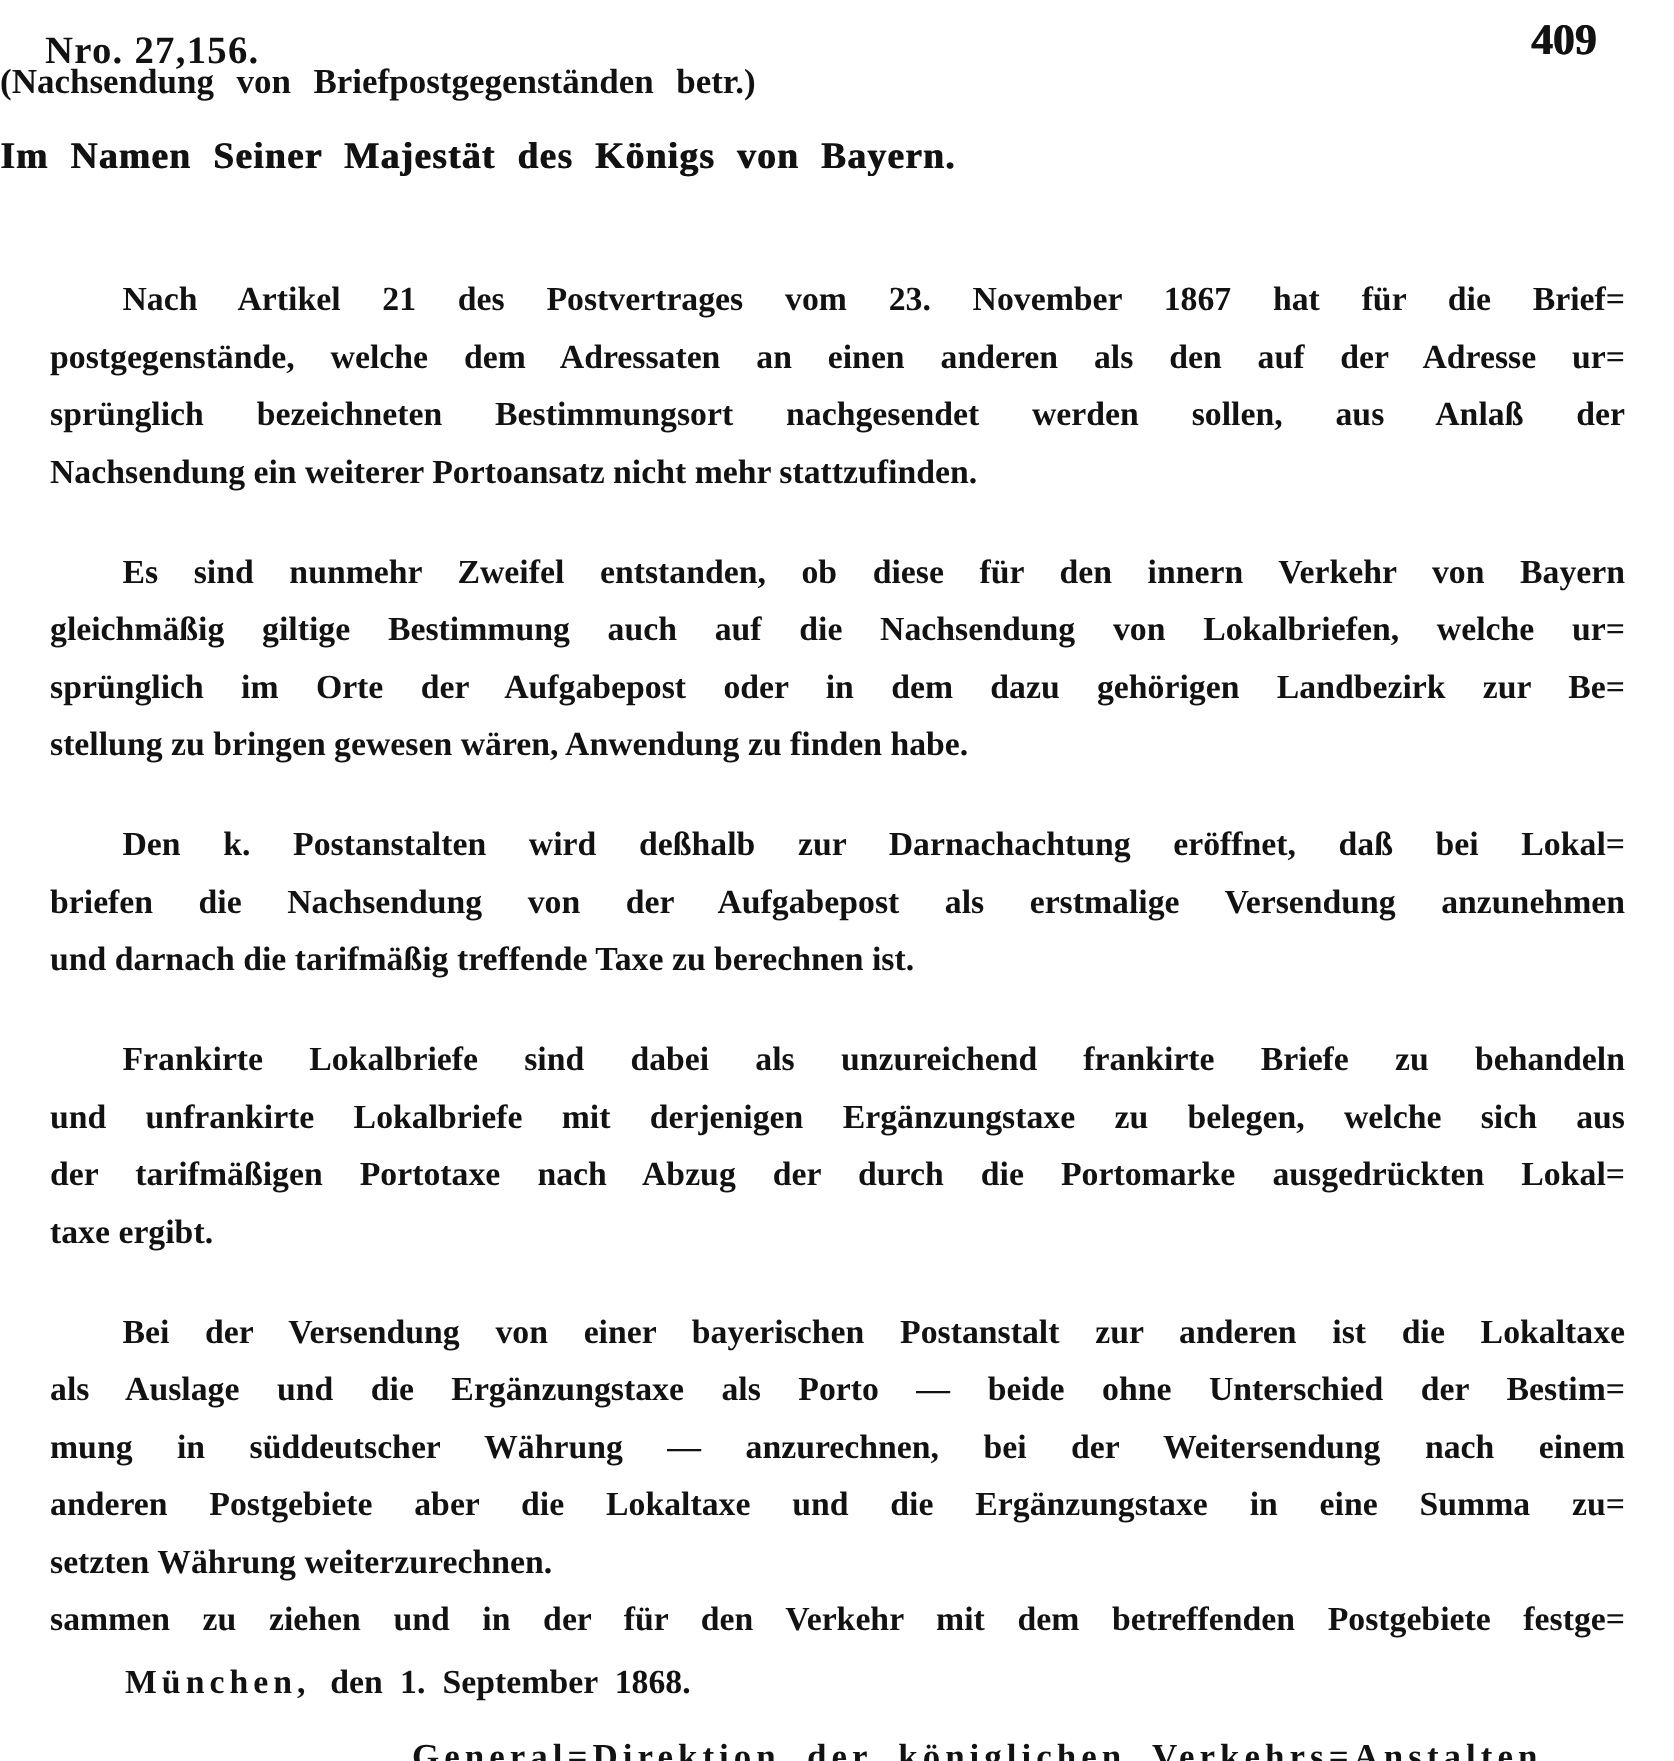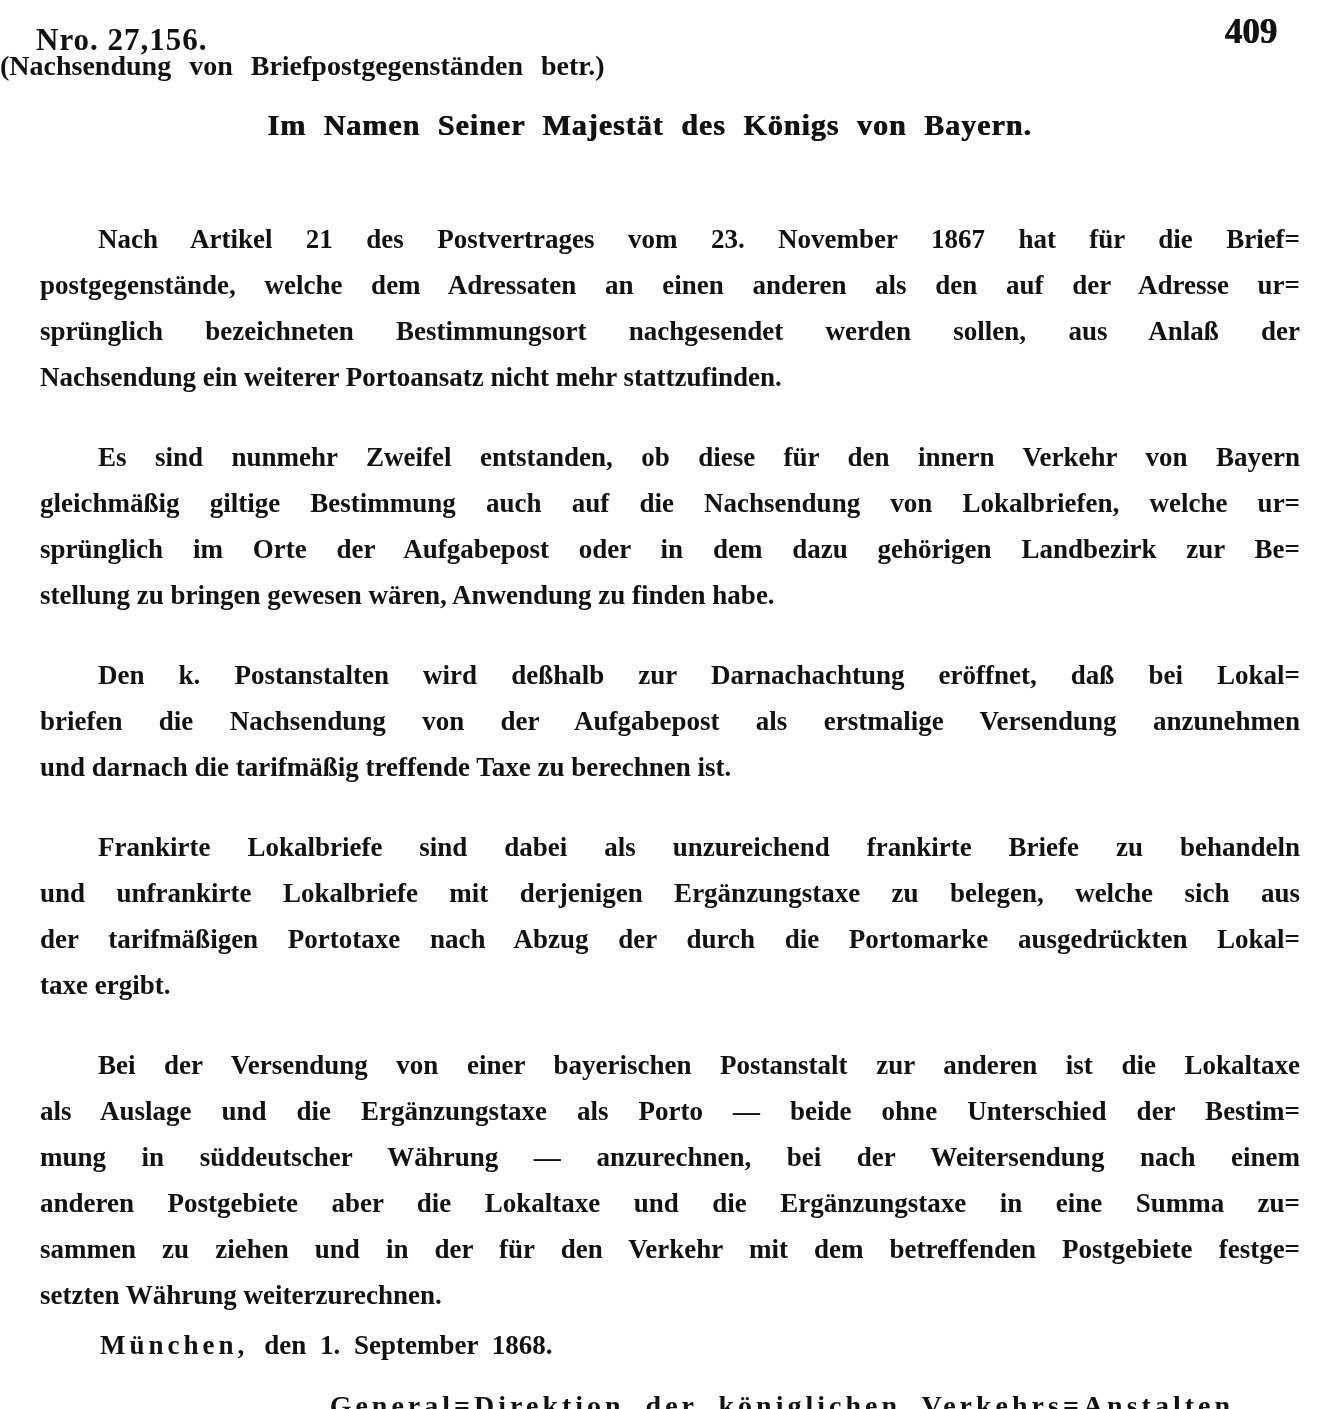--- a/index.html
+++ b/index.html
@@ -23,21 +23,20 @@
     text-shadow:0.8px 0 0 currentColor;
   }
   .subject{
     position:absolute;left:0;right:40px;top:50px;
     text-align:left;
     font-size:28px;
     word-spacing:11px;
   }
   .proclamation{
     position:absolute;left:0;right:40px;top:108px;
-    text-align:center;
     font-size:30px;
     letter-spacing:1px;
     word-spacing:9px;
     text-shadow:0.7px 0 0 currentColor;
   }
   .body{
     position:absolute;left:40px;top:182px;
     width:1260px;
     font-size:27px;
     line-height:46px;
@@ -125,22 +124,22 @@
       <div class="line">und unfrankirte Lokalbriefe mit derjenigen Ergänzungstaxe zu belegen, welche sich aus</div>
       <div class="line">der tarifmäßigen Portotaxe nach Abzug der durch die Portomarke ausgedrückten Lokal=</div>
       <div class="line last">taxe ergibt.</div>
     </div>
 
     <div class="para">
       <div class="line first">Bei der Versendung von einer bayerischen Postanstalt zur anderen ist die Lokaltaxe</div>
       <div class="line">als Auslage und die Ergänzungstaxe als Porto — beide ohne Unterschied der Bestim=</div>
       <div class="line">mung in süddeutscher Währung — anzurechnen, bei der Weitersendung nach einem</div>
       <div class="line">anderen Postgebiete aber die Lokaltaxe und die Ergänzungstaxe in eine Summa zu=</div>
+      <div class="line last">setzten Währung weiterzurechnen.</div>
       <div class="line">sammen zu ziehen und in der für den Verkehr mit dem betreffenden Postgebiete festge=</div>
-      <div class="line last">setzten Währung weiterzurechnen.</div>
     </div>
 
     <div class="dateline">
       <span class="city">München,</span><span>den 1. September 1868.</span>
     </div>
 
     <div class="sig">
       <div class="sig-org">General=Direktion der königlichen Verkehrs=Anstalten.</div>
       <div class="sig-per">D. a.</div>
       <div class="sig-name">Waldmann.</div>

